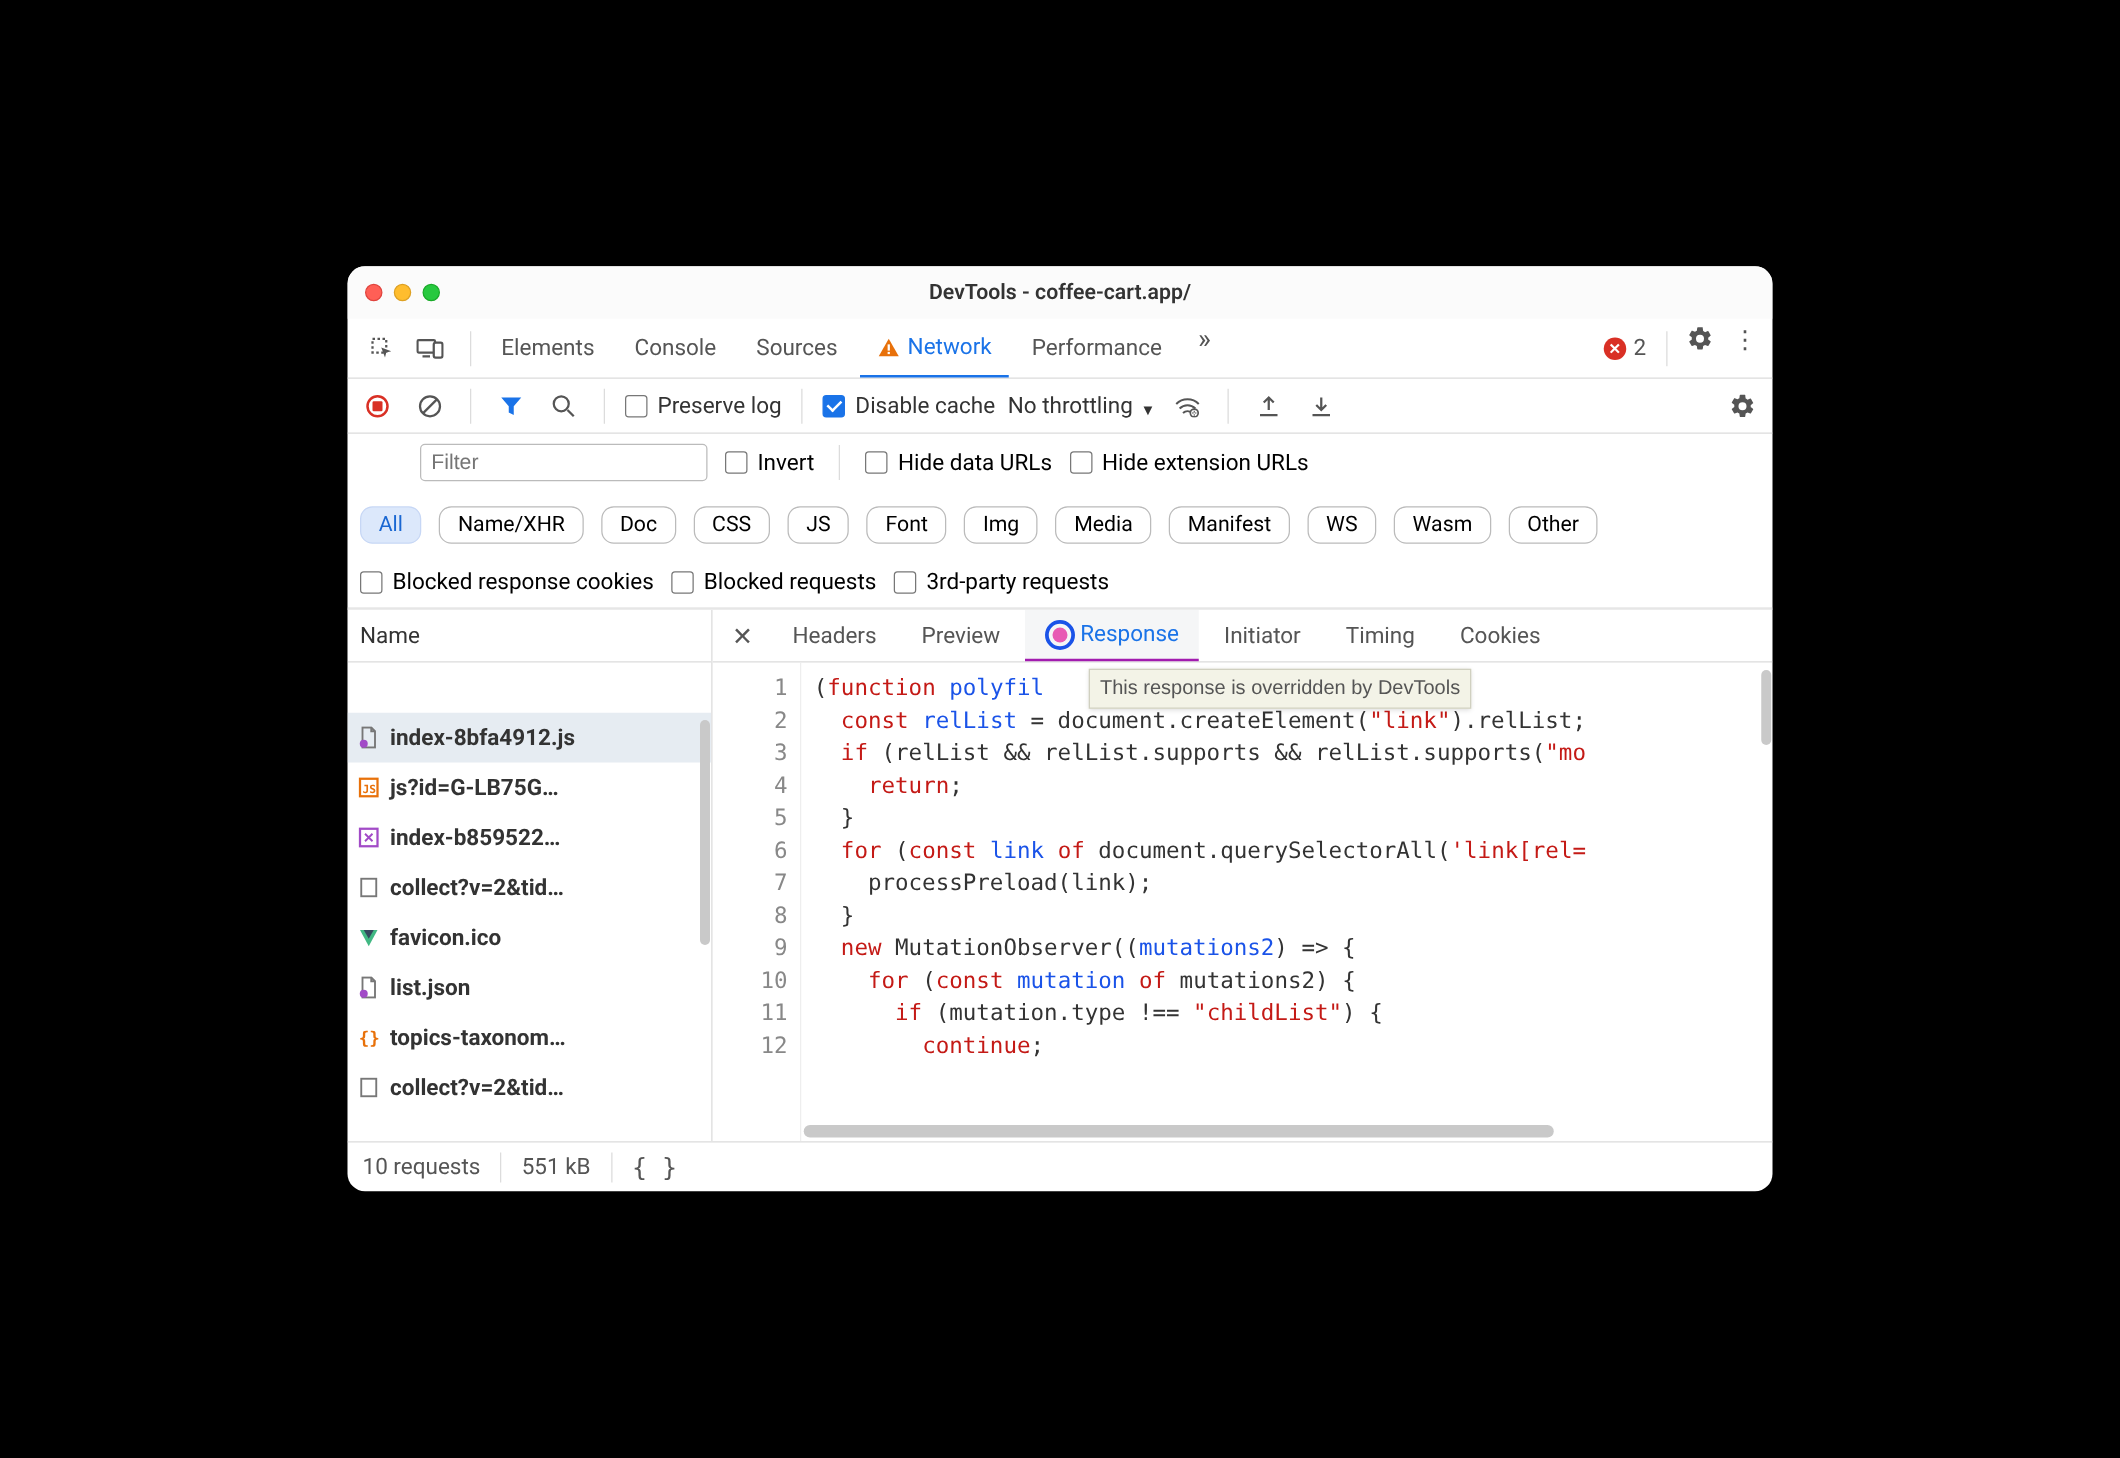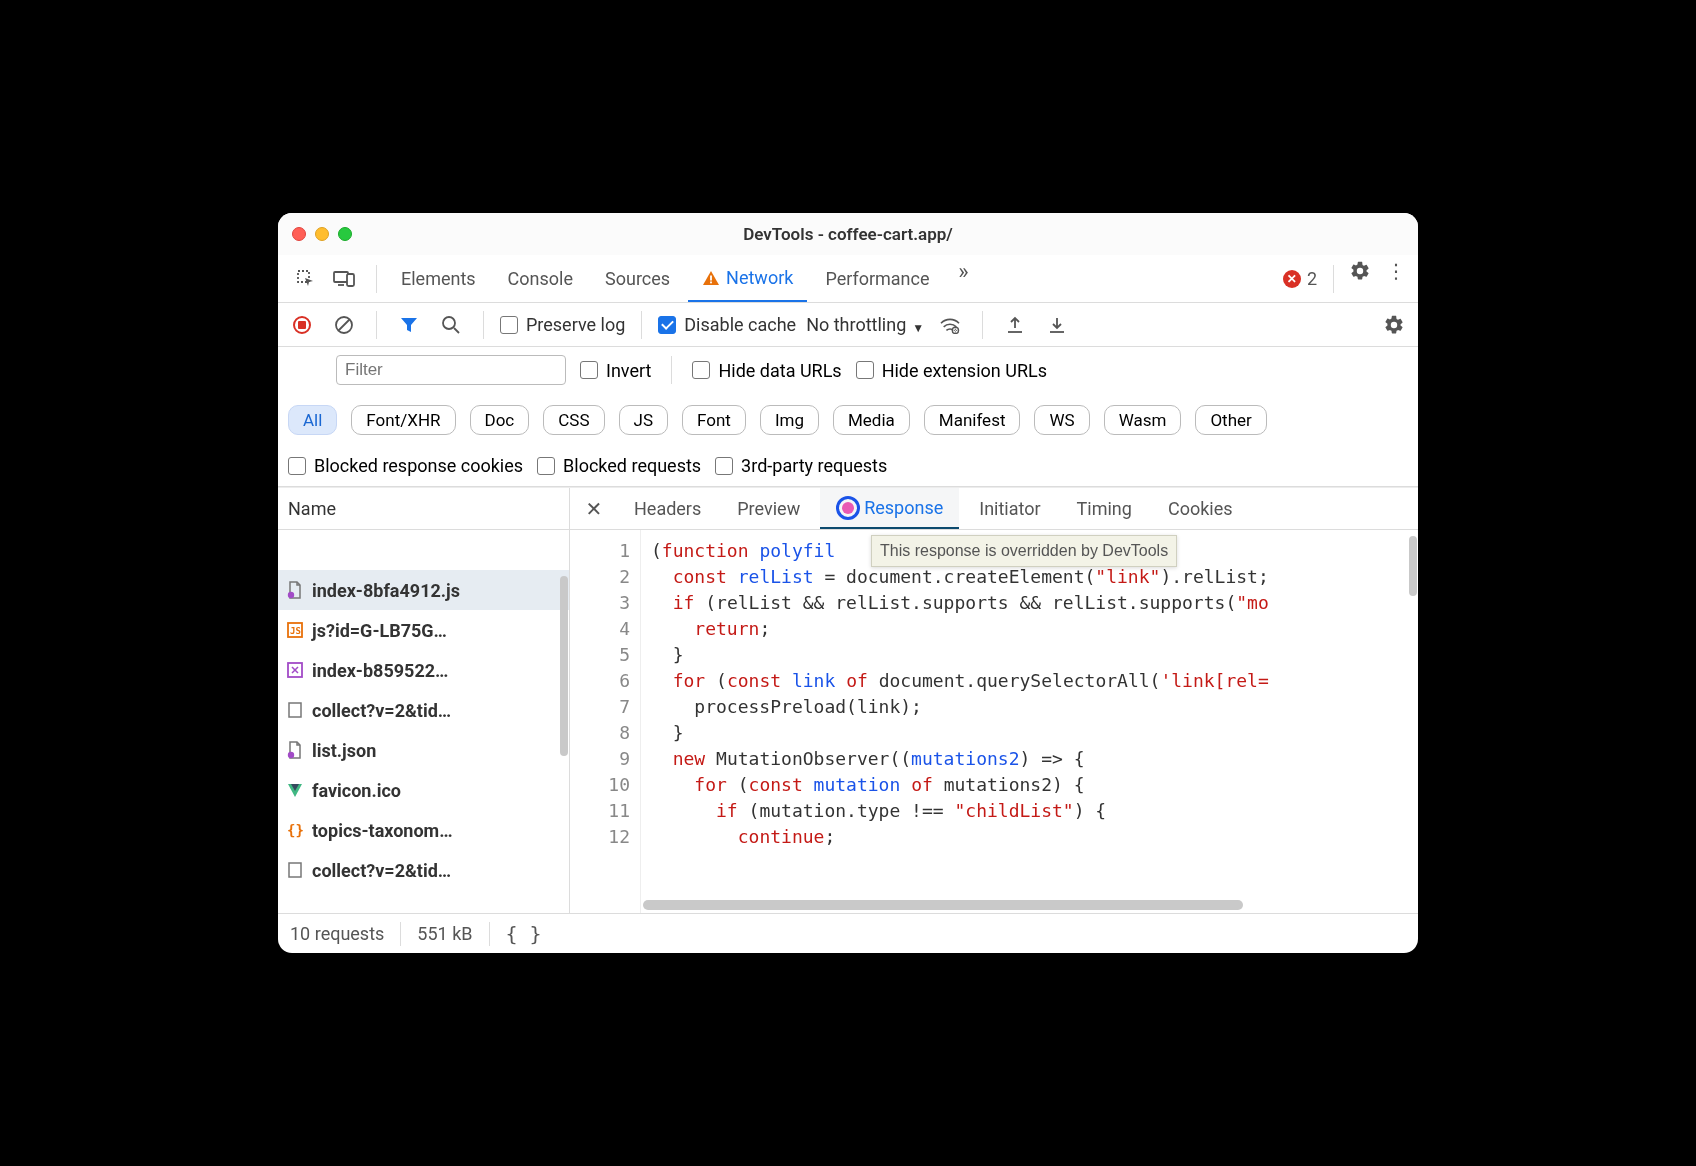--- a/index.html
+++ b/index.html
@@ -85,21 +85,21 @@
   .namelist .hdr{ height:42px; border-bottom:1px solid #dcdcdc; display:flex;align-items:center;padding:0 10px;font-size:18px;color:#333;}
   .namelist .rows{ flex:1; overflow:auto; position:relative;}
   .row { height:40px; display:flex; align-items:center; gap:8px; padding:0 8px; font-size:18px; color:#333; cursor:pointer; white-space:nowrap; overflow:hidden; text-overflow:ellipsis;font-weight:bold;}
   .row.sel{ background:#e6ecf2;}
   .row .fic{ width:18px;height:18px; flex-shrink:0;}
   .scroll-thumb-v{ position:absolute; right:1px; top:6px; width:8px; height:180px; background:#c9c9c9; border-radius:4px;}
   .detail { flex:1; display:flex; flex-direction:column; overflow:hidden; position:relative;}
   .dtabs { height:42px; border-bottom:1px solid #dcdcdc; display:flex; align-items:stretch; padding:0 4px; gap:4px;}
   .dtabs .close{ width:40px; display:flex;align-items:center;justify-content:center;font-size:20px;color:#555;cursor:pointer;}
   .dtab { display:flex; align-items:center; padding:0 16px; font-size:18px; color:#555; cursor:pointer; position:relative; gap:4px;}
-  .dtab.active{ color:#1a73e8; border-bottom:2px solid #0c4a6e; background:#f5f6f7;}
+  .dtab.active{ color:#1a73e8; border-bottom:2px solid #a21caf; background:#f5f6f7;}
   .marker{ width:24px;height:24px;border:3px solid #1a53e8;border-radius:50%;display:flex;align-items:center;justify-content:center;}
   .marker .mdot{width:12px;height:12px;background:#e85ab4;border-radius:50%;}
   .codearea{ flex:1; display:flex; overflow:hidden; position:relative;}
   .gutter{ width:70px; padding:8px 10px 0 0; text-align:right; font-family:ui-monospace,Menlo,Consolas,monospace; font-size:18px; color:#888; line-height:26px; user-select:none;}
   .code{ flex:1; padding:8px 0 0 10px; font-family:ui-monospace,Menlo,Consolas,monospace; font-size:18px; line-height:26px; white-space:pre; color:#333; position:relative; overflow:hidden; border-left:1px solid #eee;}
   .kw{color:#c41a16;} .def{color:#1a53e8;} .str{color:#c41a16;}
   .tooltip{ position:absolute; top:5px; left:230px; background:#f3f3e7; border:1px solid #d0d0c0; padding:2px 8px; font-family:-apple-system,sans-serif; font-size:16px; color:#555; box-shadow:0 1px 4px rgba(0,0,0,.15);}
   .hscroll{ position:absolute; bottom:3px; left:2px; right:12px; height:10px; background:#c9c9c9; border-radius:5px;}
   .vscroll2{ position:absolute; right:1px; top:6px; width:8px; height:60px; background:#c9c9c9; border-radius:4px;}
   .statusbar{ height:40px; border-top:1px solid #dcdcdc; display:flex; align-items:center; gap:16px; padding:4px 12px; font-size:18px; color:#555;}
@@ -242,21 +242,21 @@
     <label class="cb">
         <span class="box"></span>
         <span>Hide data URLs</span>
       </label>
     <label class="cb">
         <span class="box"></span>
         <span>Hide extension URLs</span>
       </label>
     <div style="flex-basis:100%;height:0;"></div>
     <span class="pill active">All</span>
-    <span class="pill">Font/XHR</span>
+    <span class="pill">Name/XHR</span>
     <span class="pill">Doc</span>
     <span class="pill">CSS</span>
     <span class="pill">JS</span>
     <span class="pill">Font</span>
     <span class="pill">Img</span>
     <span class="pill">Media</span>
     <span class="pill">Manifest</span>
     <span class="pill">WS</span>
     <span class="pill">Wasm</span>
     <span class="pill">Other</span>
@@ -302,32 +302,32 @@
           <span>index-b859522…</span>
         </div>
         <div class="row">
           <svg class="fic" viewBox="0 0 18 18">
               <rect x="3" y="2" width="12" height="14" fill="none" stroke="#777" stroke-width="1.5"></rect>
             </svg>
           <span>collect?v=2&amp;tid…</span>
         </div>
         <div class="row">
           <svg class="fic" viewBox="0 0 18 18">
+              <path d="M2 3h14L9 16z" fill="#41b883"></path>
+              <path d="M5 3h8L9 10z" fill="#35495e"></path>
+            </svg>
+          <span>favicon.ico</span>
+        </div>
+        <div class="row">
+          <svg class="fic" viewBox="0 0 18 18">
               <path d="M4 1h7l3 3v13H4z" fill="none" stroke="#777" stroke-width="1.5"></path>
               <path d="M11 1v3h3" fill="none" stroke="#777" stroke-width="1.5"></path>
               <circle cx="5" cy="14" r="3.2" fill="#a24bc7"></circle>
             </svg>
           <span>list.json</span>
-        </div>
-        <div class="row">
-          <svg class="fic" viewBox="0 0 18 18">
-              <path d="M2 3h14L9 16z" fill="#41b883"></path>
-              <path d="M5 3h8L9 10z" fill="#35495e"></path>
-            </svg>
-          <span>favicon.ico</span>
         </div>
         <div class="row">
           <svg class="fic" viewBox="0 0 18 18">
               <text x="1" y="14" font-size="14" fill="#e8710a" font-family="monospace">{}</text>
             </svg>
           <span>topics-taxonom…</span>
         </div>
         <div class="row">
           <svg class="fic" viewBox="0 0 18 18">
               <rect x="3" y="2" width="12" height="14" fill="none" stroke="#777" stroke-width="1.5"></rect>

